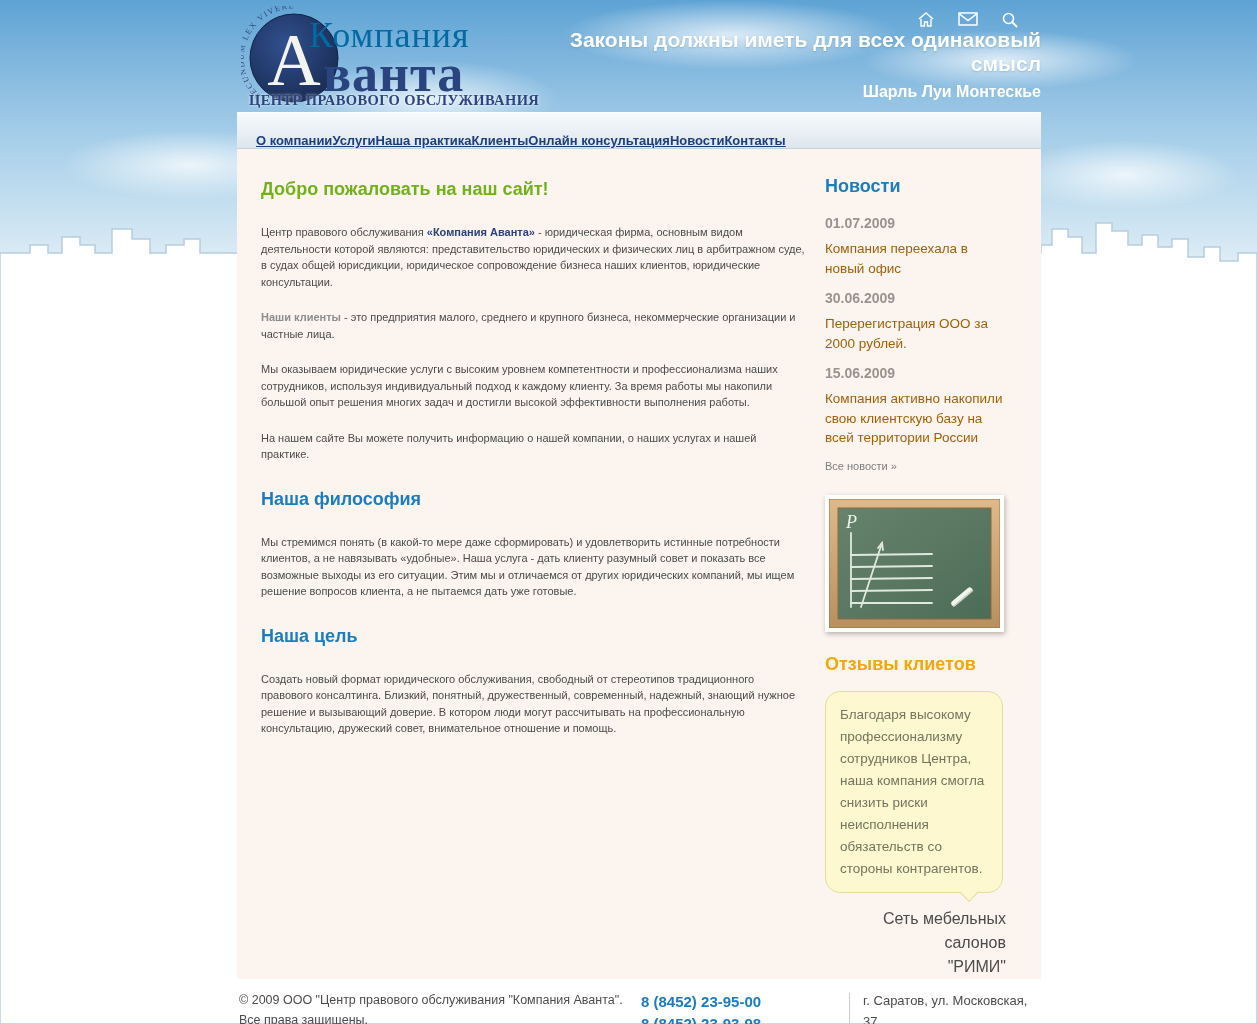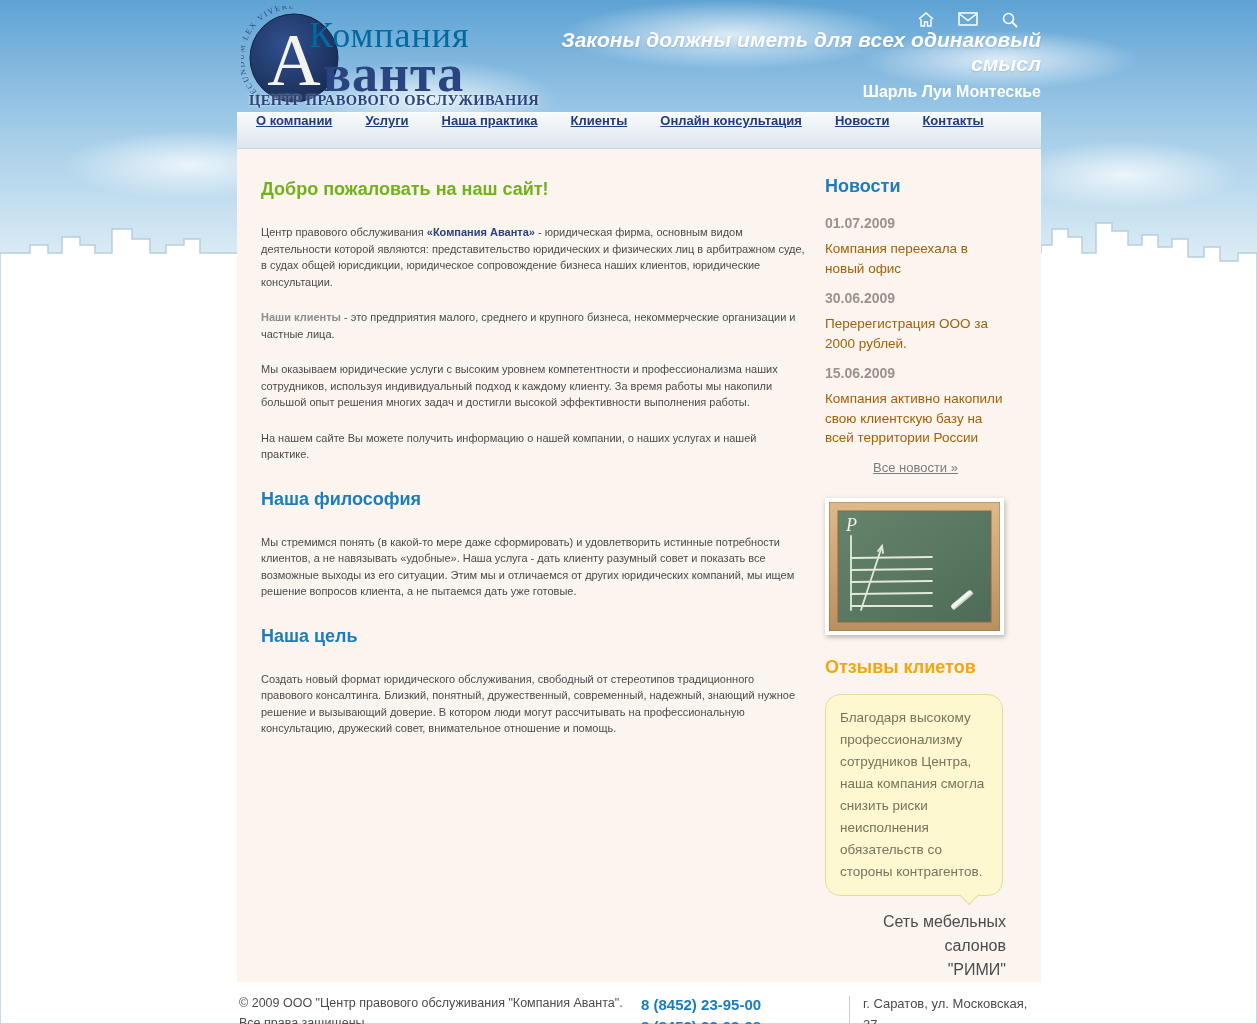--- a/index.html
+++ b/index.html
@@ -27,50 +27,50 @@
   .logo { position:absolute; left:0; top:4px; width:320px; height:108px; cursor:pointer; }
   .emblem { position:absolute; left:4px; top:2px; }
   .logo-line1 { position:absolute; left:72px; top:10px; font-family:"Liberation Serif",serif;
     font-size:36px; color:#0369a1; letter-spacing:1px; }
   .logo-line2 { position:absolute; left:86px; top:40px; font-family:"Liberation Serif",serif;
     font-size:52px; font-weight:bold; color:#2a4480; letter-spacing:1px; }
   .logo-sub { position:absolute; left:12px; top:88px; font-family:"Liberation Serif",serif;
     font-size:14.5px; font-weight:bold; color:#2a4480; white-space:nowrap; letter-spacing:.4px;
     text-shadow:0 0 3px rgba(255,255,255,.9); }
   .quote-block { position:absolute; right:0; top:28px; width:520px; text-align:right; color:#fff; }
-  .quote-text { font-size:21px; font-weight:bold; text-shadow:0 1px 2px rgba(90,140,180,.4);font-style:italic; }
+  .quote-text { font-size:21px; font-weight:bold; text-shadow:0 1px 2px rgba(90,140,180,.4); }
   .quote-author { font-size:16px; font-weight:bold; margin-top:7px; }
   .top-icons { position:absolute; top:11px; right:22px; display:flex; gap:23px; }
   .top-icons svg { display:block; cursor:pointer; }
 
   
   .main-nav { height:37px; background:linear-gradient(180deg,#f7fafc 0%,#e9eff4 55%,#dde6ed 100%);
     border-top:1px solid #ffffff; border-bottom:1px solid #c7d3de;
-    display:flex; align-items:flex-start; gap:33px; padding-left:19px; }
+    display:flex; align-items:flex-end; padding-left:19px; }
   .main-nav a { font-size:13px; font-weight:bold; color:#1d3e7c; text-decoration:underline; cursor:pointer; white-space:nowrap; }
 
   
   .content { display:flex; background:#fcf4ef; min-height:722px; }
   .main-col { width:569px; padding:30px 0 16px 24px; }
   .side-col { width:181px; margin-left:auto; margin-right:35px; padding-top:27px; }
 
   h1.green { color:#71b219; font-size:18px; font-weight:bold; margin-bottom:24px; }
   h2.blue  { color:#1a7dc0; font-size:18px; font-weight:bold; margin:26px 0 24px; }
   h2.side-blue { color:#1a7dc0; font-size:18px; font-weight:bold; margin-bottom:18px; }
   h2.orange { color:#f2a70a; font-size:18px; font-weight:bold; margin:22px 0 16px; }
   .main-col p { font-size:11px; line-height:1.5; margin-bottom:19px; color:#4b4b4b; }
   .brand-bold { font-weight:bold; color:#27427f; }
   .lead-gray { font-weight:bold; color:#8d8d8d; }
 
   
   .news-item { margin-bottom:10px; }
   .news-date { font-size:14px; font-weight:bold; color:#9c928c; margin-bottom:8px; }
   .news-text { font-size:13.5px; line-height:1.45; color:#a16207; margin-bottom:12px; }
-  .all-news { display:block; text-align:center; font-size:13px; color:#7d7d7d;
-    text-decoration:underline; cursor:pointer; margin-top:4px; }
+  .all-news { display:block; text-align:left; font-size:11px; color:#7d7d7d;
+    cursor:pointer; margin-top:4px; }
 
   
   .board-wrap { width:179px; background:#fff; padding:4px; margin-top:23px;
     box-shadow:1px 2px 5px rgba(0,0,0,.28); }
   .board-wrap svg { display:block; }
 
   
   .bubble { position:relative; width:178px; background:#fdf8cf; border:1px solid #e6dc9a;
     border-radius:15px; padding:12px 14px; margin-top:16px; }
   .bubble::after { content:""; position:absolute; bottom:-7.5px; right:26px; width:13px; height:13px;

